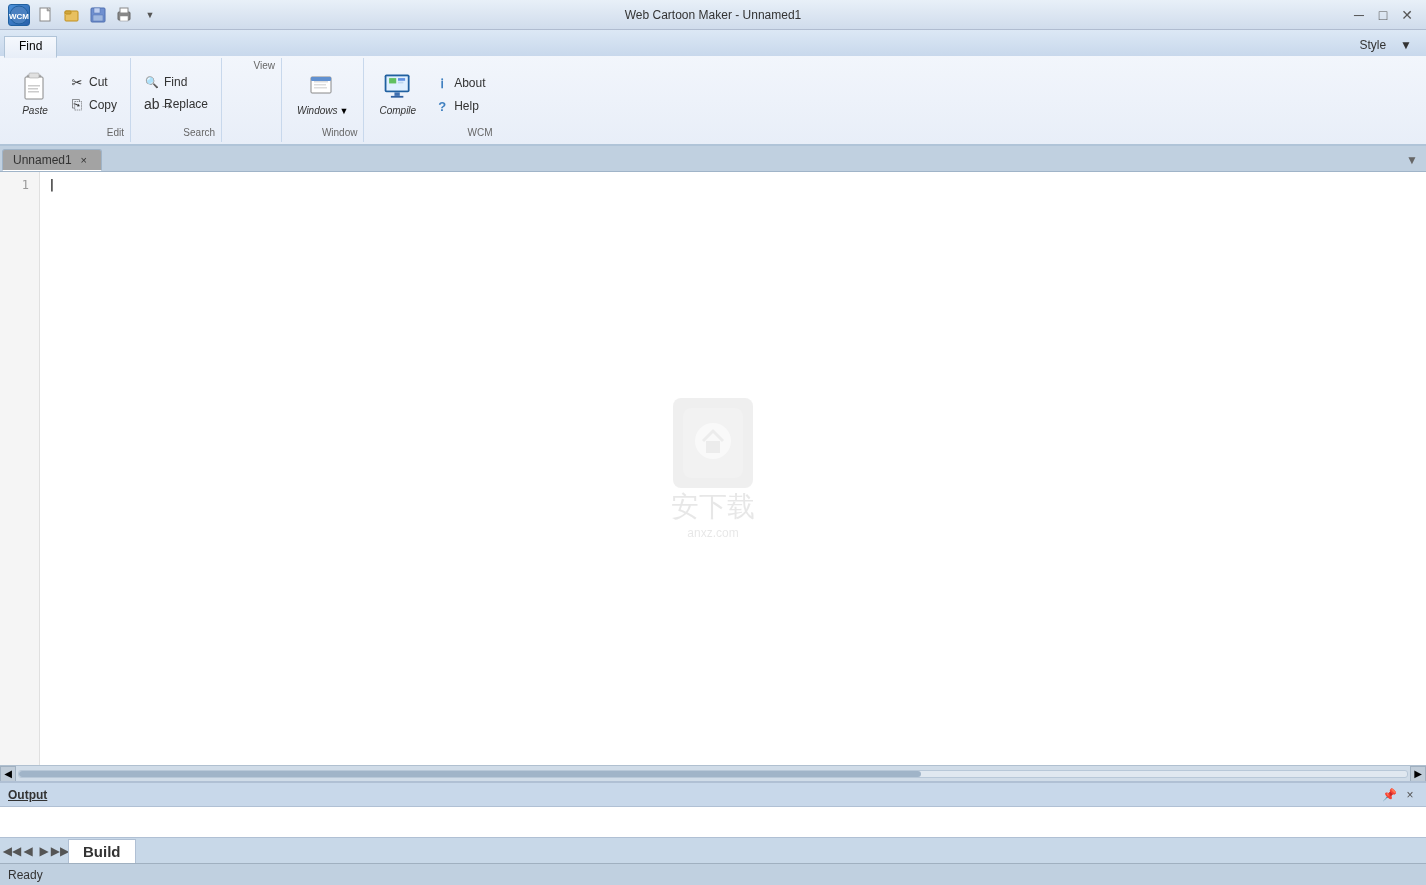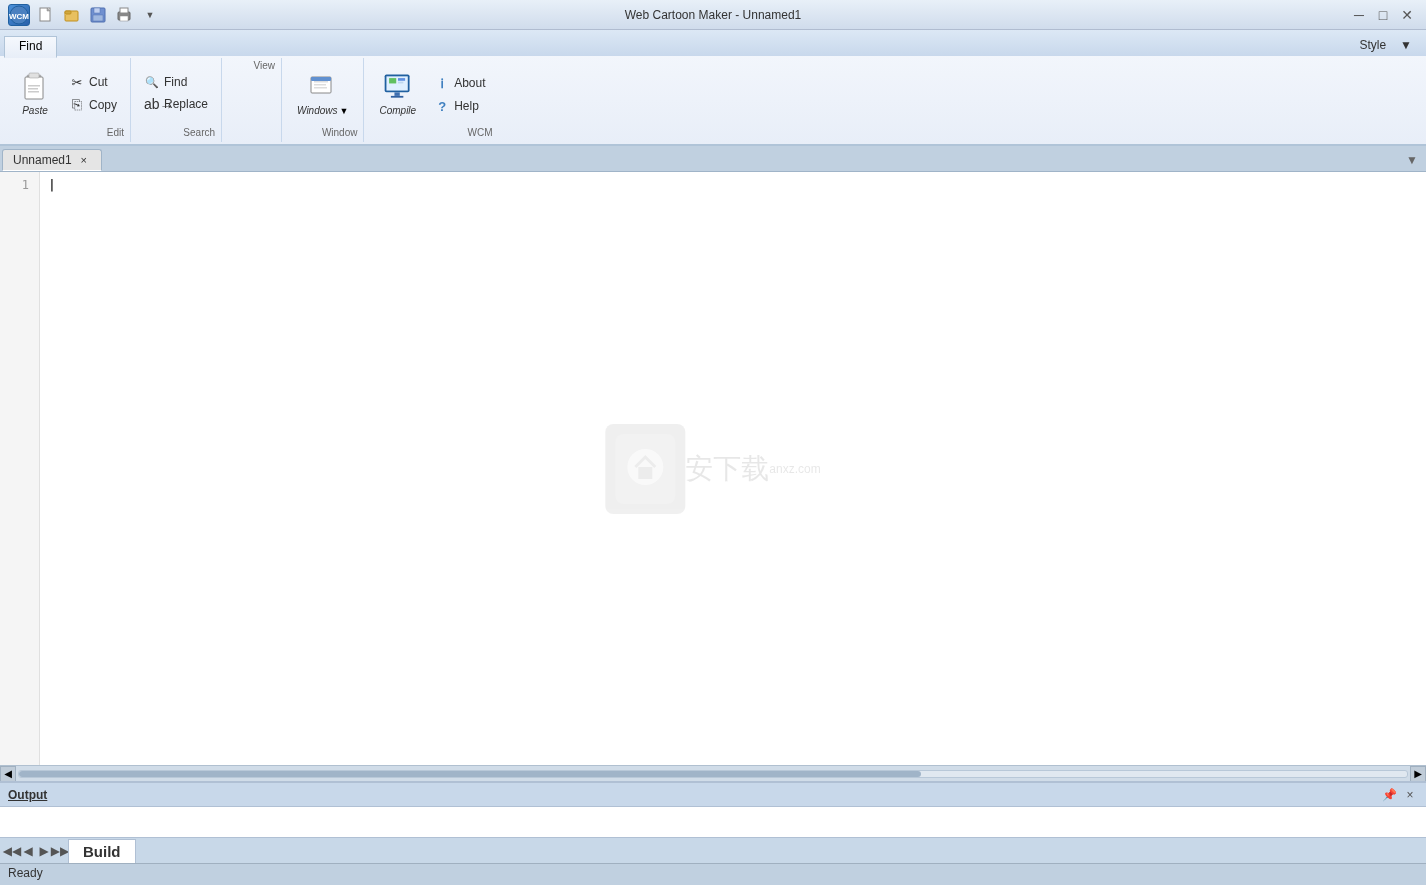--- a/index.html
+++ b/index.html
@@ -246,21 +246,21 @@
       padding: 3px 10px;
       background: linear-gradient(to bottom, #e8f0fa, #d8e8f5);
       border: 1px solid #a0b4c8;
       border-bottom: none;
       border-radius: 3px 3px 0 0;
       cursor: pointer;
       font-size: 12px;
       color: #333;
     }
     .doc-tab.active {
-      background: #e5e5e5;
+      background: #a3a3a3;
       border-bottom: 1px solid white;
       margin-bottom: -1px;
       z-index: 1;
     }
     .tab-close {
       width: 14px;
       height: 14px;
       display: flex;
       align-items: center;
       justify-content: center;
@@ -313,20 +313,21 @@
     }
 
     
     .watermark {
       position: absolute;
       top: 50%;
       left: 50%;
       transform: translate(-50%, -50%);
       opacity: 0.15;
       display: flex;
+      flex-direction: column;
       align-items: center;
       pointer-events: none;
       user-select: none;
     }
     .watermark-icon {
       width: 80px;
       height: 90px;
       background: #999;
       border-radius: 8px;
       display: flex;
@@ -446,21 +447,22 @@
       color: #333;
     }
     .bottom-tab.active {
       background: white;
       font-weight: bold;
     }
 
     
     .status-bar {
       display: flex;
-      padding: 2px 8px;
+      align-items: center;
+      padding: 10px 8px;
       background: #c0d0e0;
       border-top: 1px solid #a0b0c0;
       height: 22px;
     }
     .status-text {
       font-size: 12px;
       color: #333;
     }
 
     

